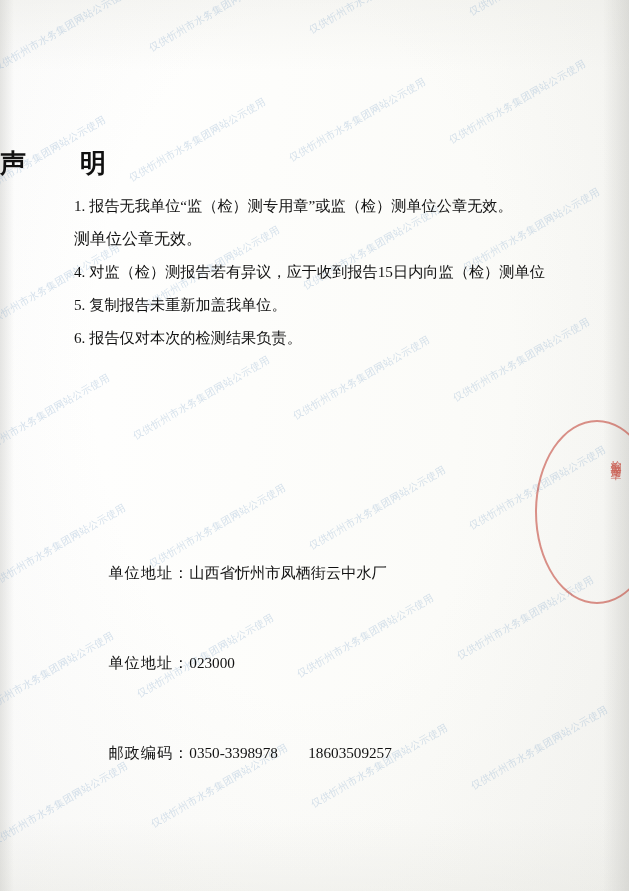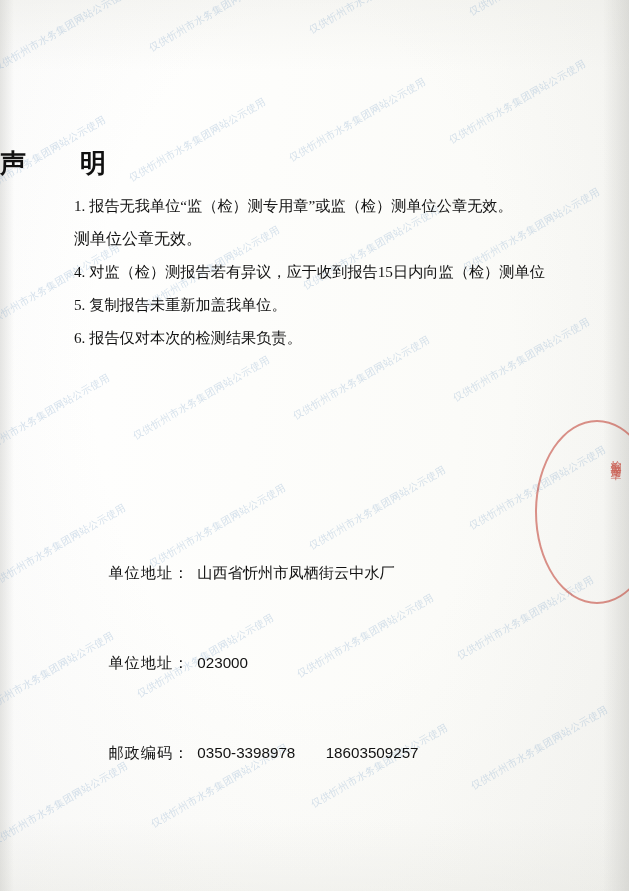--- a/index.html
+++ b/index.html
@@ -138,22 +138,21 @@
   .contact-line {
     font-size: 15.2px;
     line-height: 30px;
     color: #111;
     white-space: pre;
   }
   .contact-line .lbl {
     letter-spacing: 1px;
   }
   .contact-line .val {
-    font-family: Liberation Sans, sans-serif;
-    margin-left: 8px;
+    font-family: Liberation Serif, serif;
   }
 </style>
 </head>
 <body>
 
 <div class="page">
 
   <div class="paper-tint"></div>
   <div class="left-edge"></div>
   <div class="right-edge"></div>

